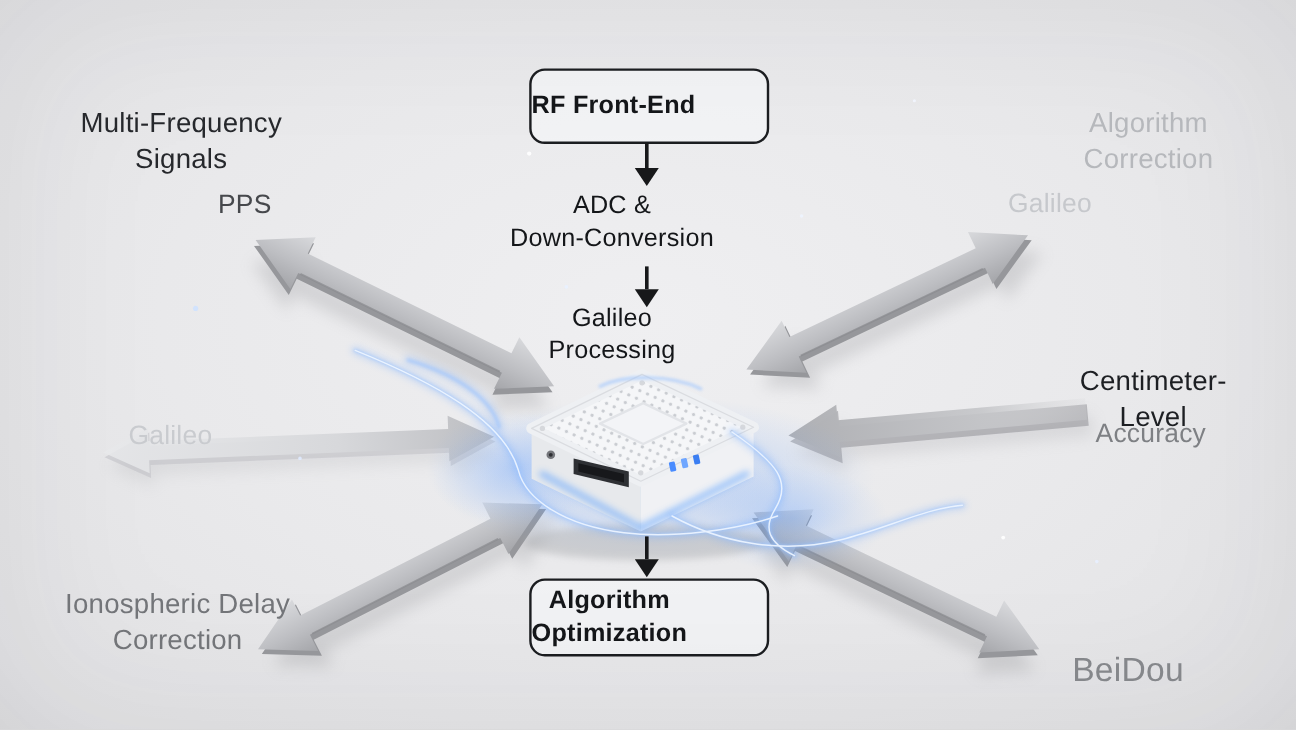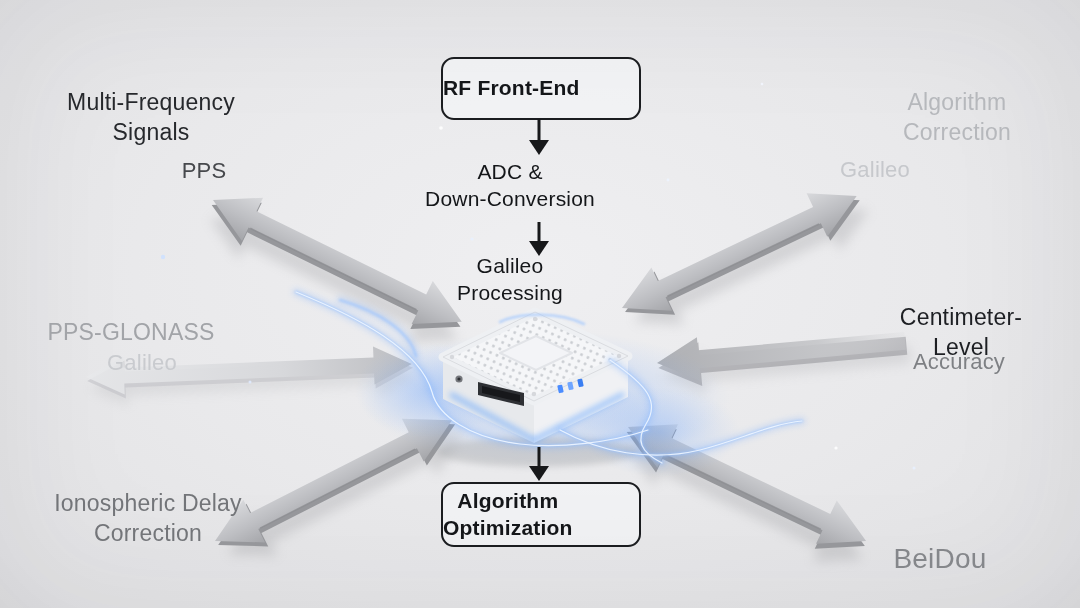--- a/index.html
+++ b/index.html
@@ -189,21 +189,20 @@
       <circle cx="668" cy="180" r="1.4" fill="#eef4ff"></circle>
       <circle cx="836" cy="448" r="1.6" fill="#ffffff"></circle>
       <circle cx="762" cy="84" r="1.3" fill="#f2f6ff"></circle>
       <circle cx="914" cy="468" r="1.5" fill="#e8f0ff"></circle>
     </g>
   </svg>
 
   <div class="lbl" id="tl1">Multi-Frequency
 Signals</div>
   <div class="lbl" id="tl2">PPS</div>
-  <div class="lbl" id="ml1">PPS-GLONASS</div>
   <div class="lbl" id="ml2">Galileo</div>
   <div class="lbl" id="bl1">Ionospheric Delay
 Correction</div>
   <div class="lbl" id="tr1">Algorithm
 Correction</div>
   <div class="lbl" id="tr2">Galileo</div>
   <div class="lbl" id="mr2">Accuracy</div>
   <div class="lbl" id="mr1">Centimeter-Level</div>
   <div class="lbl" id="br1">BeiDou</div>
 

